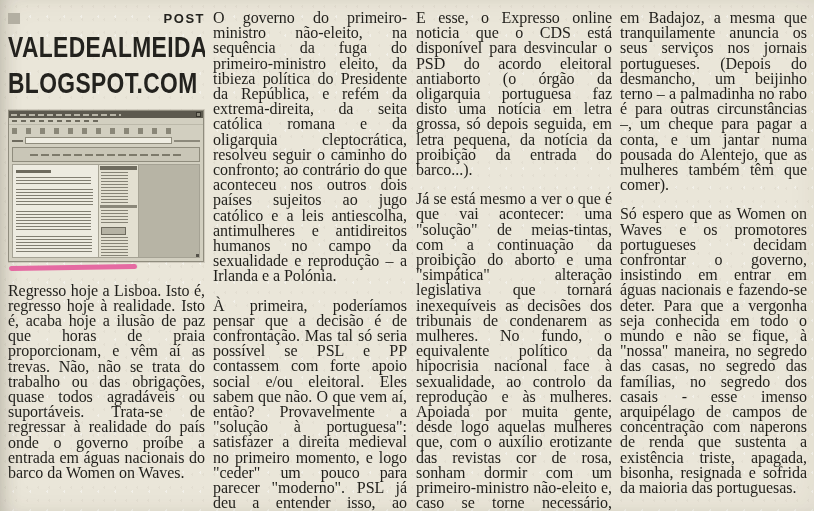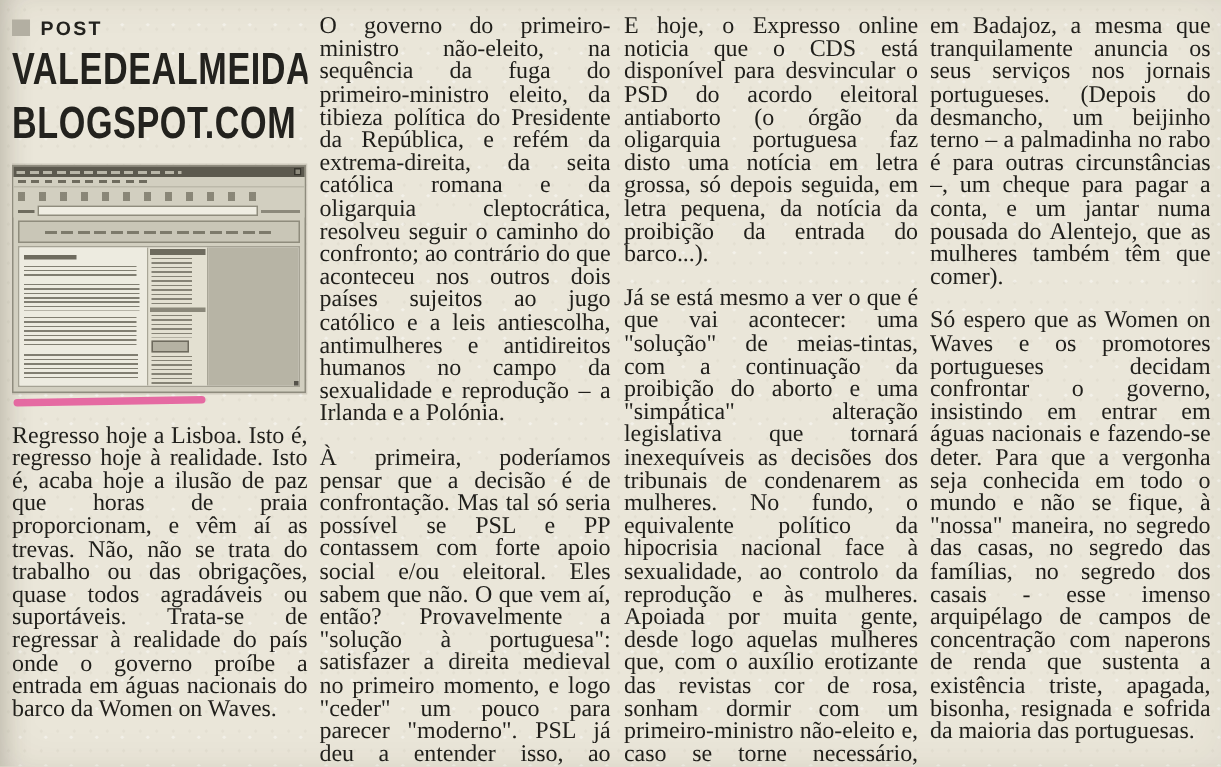--- a/index.html
+++ b/index.html
@@ -17,22 +17,22 @@
     color:#201f1b;
   }
   .col{position:absolute;top:0;height:511px;overflow:hidden;}
   .col1{left:8px;width:197px;}
   .col2{left:213px;width:194px;padding-top:10px;}
   .col3{left:416px;width:196px;padding-top:10px;}
   .col4{left:620px;width:187px;padding-top:10px;}
   .para{margin:0 0 14px 0;font-size:16px;line-height:15.2px;text-align:justify;letter-spacing:-0.05px;}
   .ital{}
   
-  .kicker{display:flex;align-items:center;gap:7px;margin:11px 0 3px 0;
-    font-family:"Liberation Sans", sans-serif;font-weight:bold;font-size:13px;letter-spacing:1.5px;color:#23221e;}
+  .kicker{display:flex;align-items:center;gap:18px;margin:11px 0 3px 0;
+    font-family:"Liberation Sans", sans-serif;font-weight:bold;font-size:13px;letter-spacing:1.5px;color:#23221e;justify-content:space-between;}
   .kicker-square{width:12px;height:11px;background:#b3afa2;display:inline-block;}
   .blog-title{margin:2px 0 9px 0;}
   .blog-title-line{
     font-family:"Liberation Sans", sans-serif;font-weight:700;font-size:30px;line-height:36px;
     color:#23221e;white-space:nowrap;transform:scaleX(0.76);transform-origin:left center;letter-spacing:0.5px;}
   
   .shot{width:194px;height:150px;border:1px solid#8f8c7e;background:#d2cfc0;display:flex;flex-direction:column;box-shadow:0 0 0 1px rgba(60,55,40,0.15);}
   .shot-titlebar{height:7px;background:#5c594e;display:flex;align-items:center;justify-content:space-between;padding:0 2px;flex:none;}
   .tb-text{width:58%;height:2px;background:repeating-linear-gradient(90deg,#b9b6a8 0 6px,transparent 6px 9px);}
   .tb-close{width:5px;height:5px;background:#8d8a7c;border:1px solid #36342c;box-sizing:border-box;}
@@ -129,21 +129,21 @@
     <div class="pink-underline"></div>
     <p class="para">Regresso hoje a Lisboa. Isto é, regresso hoje à realidade. Isto é, acaba hoje a ilusão de paz que horas de praia proporcionam, e vêm aí as trevas. Não, não se trata do trabalho ou das obrigações, quase todos agradáveis ou suportáveis. Trata-se de regressar à realidade do país onde o governo proíbe a entrada em águas nacionais do barco da Women on Waves.</p>
   </div>
 
   <div class="col col2">
     <p class="para">O governo do primeiro-ministro não-eleito, na sequência da fuga do primeiro-ministro eleito, da tibieza política do Presidente da República, e refém da extrema-direita, da seita católica romana e da oligarquia cleptocrática, resolveu seguir o caminho do confronto; ao contrário do que aconteceu nos outros dois países sujeitos ao jugo católico e a leis antiescolha, antimulheres e antidireitos humanos no campo da sexualidade e reprodução – a Irlanda e a Polónia.</p>
     <p class="para">À primeira, poderíamos pensar que a decisão é de confrontação. Mas tal só seria possível se PSL e PP contassem com forte apoio social e/ou eleitoral. Eles sabem que não. O que vem aí, então? Provavelmente a "solução à portuguesa": satisfazer a direita medieval no primeiro momento, e logo "ceder" um pouco para parecer "moderno". PSL já deu a entender isso, ao "elogiar" a absurda proposta de Freitas do Amaral.</p>
   </div>
 
   <div class="col col3">
-    <p class="para"><span>E hoje, o </span><span class="ital">Expresso online</span><span> noticia que o CDS está disponível para desvincular o PSD do acordo eleitoral antiaborto (o órgão da oligarquia portuguesa faz disto uma notícia em letra grossa, só depois seguida, em letra pequena, da notícia da proibição da entrada do barco...).</span></p>
+    <p class="para"><span>E esse, o </span><span class="ital">Expresso online</span><span> noticia que o CDS está disponível para desvincular o PSD do acordo eleitoral antiaborto (o órgão da oligarquia portuguesa faz disto uma notícia em letra grossa, só depois seguida, em letra pequena, da notícia da proibição da entrada do barco...).</span></p>
     <p class="para">Já se está mesmo a ver o que é que vai acontecer: uma "solução" de meias-tintas, com a continuação da proibição do aborto e uma "simpática" alteração legislativa que tornará inexequíveis as decisões dos tribunais de condenarem as mulheres. No fundo, o equivalente político da hipocrisia nacional face à sexualidade, ao controlo da reprodução e às mulheres. Apoiada por muita gente, desde logo aquelas mulheres que, com o auxílio erotizante das revistas cor de rosa, sonham dormir com um primeiro-ministro não-eleito e, caso se torne necessário, serem por ele conduzidas a 200 à hora, A-6 fora, até à Clínica dos Arcos</p>
   </div>
 
   <div class="col col4">
     <p class="para">em Badajoz, a mesma que tranquilamente anuncia os seus serviços nos jornais portugueses. (Depois do desmancho, um beijinho terno – a palmadinha no rabo é para outras circunstâncias –, um cheque para pagar a conta, e um jantar numa pousada do Alentejo, que as mulheres também têm que comer).</p>
     <p class="para">Só espero que as Women on Waves e os promotores portugueses decidam confrontar o governo, insistindo em entrar em águas nacionais e fazendo-se deter. Para que a vergonha seja conhecida em todo o mundo e não se fique, à "nossa" maneira, no segredo das casas, no segredo das famílias, no segredo dos casais - esse imenso arquipélago de campos de concentração com naperons de renda que sustenta a existência triste, apagada, bisonha, resignada e sofrida da maioria das portuguesas.</p>
     <div class="signature">Miguel Vale de Almeida</div>
   </div>
 
 </div>

